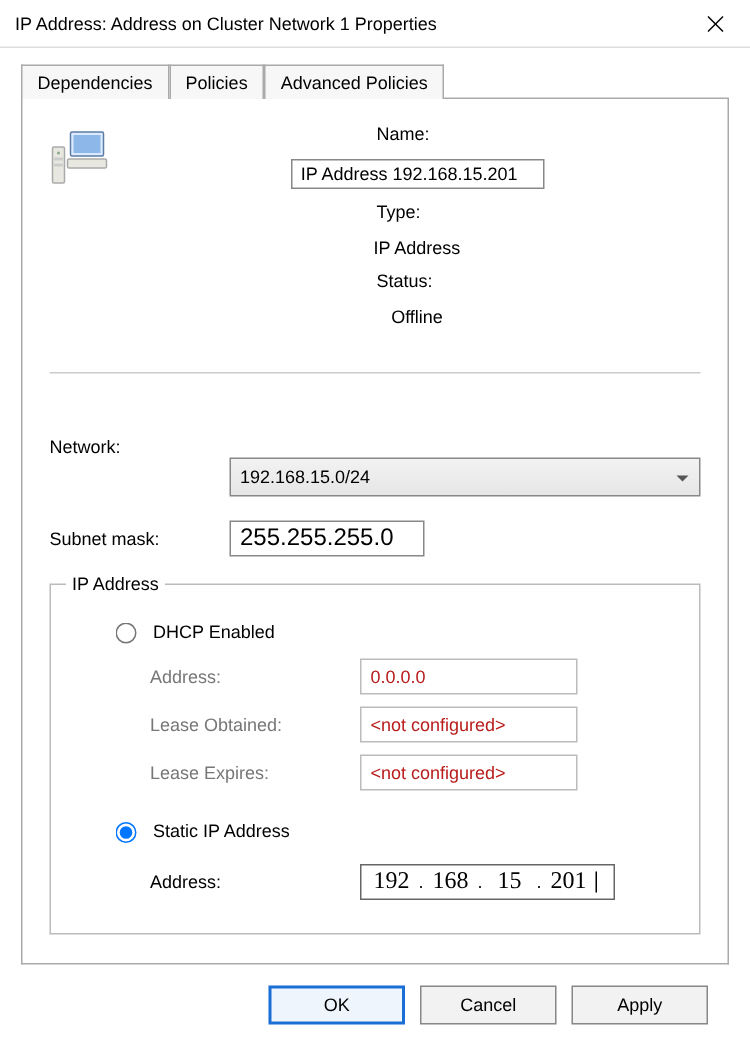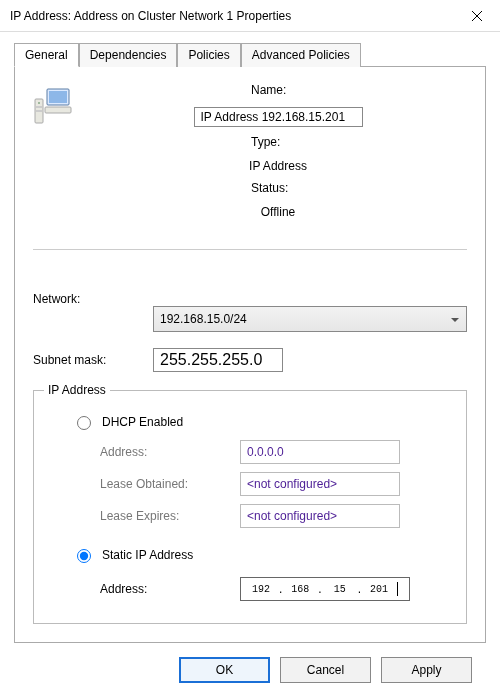--- a/index.html
+++ b/index.html
@@ -154,25 +154,25 @@
   .radio-line input[type=radio] { width: 14px; height: 14px; }
 
   .sub-kv {
     display: flex;
     align-items: center;
     margin: 8px 0 8px 48px;
     gap: 10px;
   }
   .sub-kv .slabel { width: 130px; color: #777; }
   .disabled-field {
-    width: 160px;
+    width: 145px;
     height: 24px;
     border: 1px solid #bbb;
     background: #fff;
-    color: #4c1d95;
+    color: #b91c1c;
     padding: 2px 6px;
     font-size: 12px;
     font-family: inherit;
   }
   .sub-kv2 {
     display: flex;
     align-items: center;
     margin: 14px 0 0 48px;
     gap: 10px;
   }
@@ -185,22 +185,22 @@
     display: flex;
     align-items: center;
     padding: 0 6px;
     gap: 4px;
     font-size: 12px;
   }
   .ipbox input {
     width: 28px;
     border: none;
     text-align: center;
-    font-family: Liberation Mono, monospace;
-    font-size: 10px;
+    font-family: Liberation Serif, serif;
+    font-size: 16px;
     outline: none;
   }
   .ipbox span.dot { }
   .ipbox .caret {
     width:1px; height: 14px; background:#000;
   }
 
   .button-row {
     display: flex;
     justify-content: flex-end;
@@ -228,21 +228,20 @@
   <div class="close-btn">
     <svg width="12" height="12" viewBox="0 0 12 12">
         <line x1="1" y1="1" x2="11" y2="11"></line>
         <line x1="11" y1="1" x2="1" y2="11"></line>
       </svg>
   </div>
 </div>
 
 <div class="content">
   <div class="tabstrip">
-    <div class="tab active">General</div>
     <div class="tab">Dependencies</div>
     <div class="tab">Policies</div>
     <div class="tab">Advanced Policies</div>
   </div>
 
   <div class="tabpanel">
     <div class="toprow">
       <div class="icon-box">
         <svg width="40" height="44" viewBox="0 0 40 44">
           <rect x="14" y="4" width="22" height="16" rx="1" fill="#dceaff" stroke="#5a7ca5"></rect>

